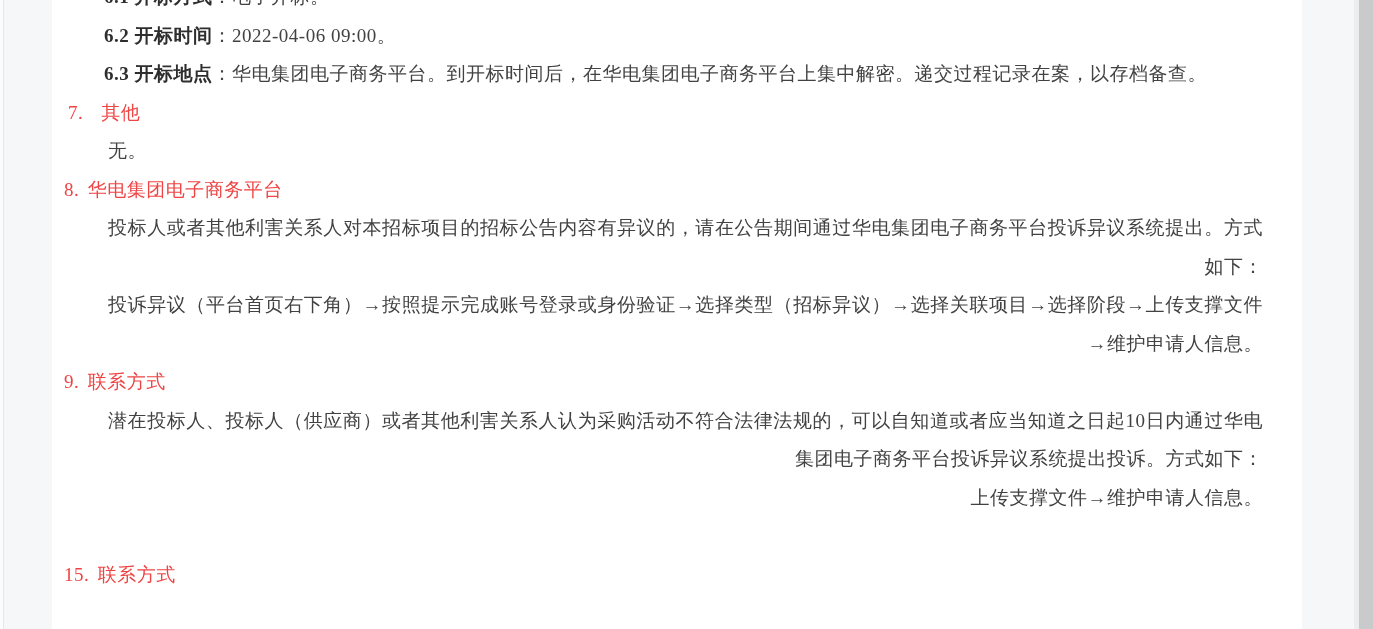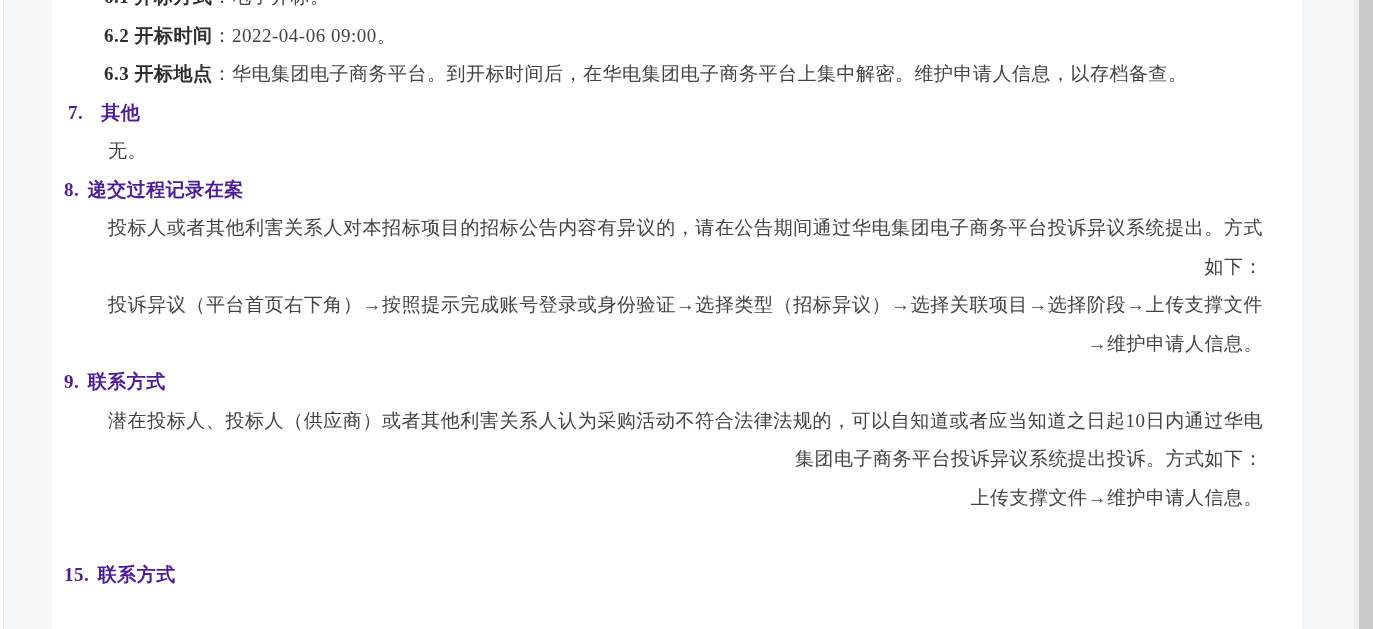--- a/index.html
+++ b/index.html
@@ -12,21 +12,21 @@
   .left-edge{position:absolute;left:0;top:0;width:3px;height:100%;background:#fcfcfd;border-right:1px solid #e7e8ea;}
   .page{position:absolute;left:52px;top:0;width:1250px;height:629px;background:#ffffff;overflow:hidden;}
   .content{
     position:absolute;left:12px;top:-22px;width:1199px;
     font-size:19px;line-height:38.5px;letter-spacing:0.5px;
     color:#424242;
   }
   .line{min-height:38.5px;}
   .item{padding-left:40px;}
   .item b{color:#2e2e2e;}
-  .heading{font-weight:bold;color:#4c1d95;}
+  .heading{font-weight:normal;color:#ef4444;}
   .heading .num{margin-right:0.45em;}
   .heading.h7{padding-left:4px;}
   .heading.h7 .num{margin-right:0.95em;}
   .plain{padding-left:44px;}
   .para .pline{padding-left:9px;width:1190px;box-sizing:content-box;text-align:right;}
   .para .pline.ind{text-indent:35px;}
   .para .pline.fill{text-align:justify;text-align-last:justify;}
   .spacer{height:38.5px;}
   .sb-gap{position:absolute;right:14px;top:0;width:5px;height:100%;background:#ebedef;}
   .scrollbar{position:absolute;right:0;top:0;width:14px;height:100%;background:#eef0f2;}
@@ -34,24 +34,24 @@
 </style>
 </head>
 <body>
 
 <div class="viewport">
   <div class="left-edge"></div>
   <div class="page">
     <div class="content">
         <div class="line item"><b>6.1 开标方式</b><span>：电子开标。</span></div>
         <div class="line item"><b>6.2 开标时间</b><span>：2022-04-06 09:00。</span></div>
-        <div class="line item"><b>6.3 开标地点</b><span>：华电集团电子商务平台。到开标时间后，在华电集团电子商务平台上集中解密。维护申请人信息，以存档备查。</span></div>
+        <div class="line item"><b>6.3 开标地点</b><span>：华电集团电子商务平台。到开标时间后，在华电集团电子商务平台上集中解密。递交过程记录在案，以存档备查。</span></div>
         <div class="line heading h7"><span class="num">7.</span><span>其他</span></div>
         <div class="line plain">无。</div>
-        <div class="line heading"><span class="num">8.</span><span>递交过程记录在案</span></div>
+        <div class="line heading"><span class="num">8.</span><span>华电集团电子商务平台</span></div>
         <div class="para">
           <div class="pline fill ind">投标人或者其他利害关系人对本招标项目的招标公告内容有异议的，请在公告期间通过华电集团电子商务平台投诉异议系统提出。方式</div>
           <div class="pline">如下：</div>
         </div>
         <div class="para">
           <div class="pline fill ind">投诉异议（平台首页右下角）→按照提示完成账号登录或身份验证→选择类型（招标异议）→选择关联项目→选择阶段→上传支撑文件</div>
           <div class="pline">→维护申请人信息。</div>
         </div>
         <div class="line heading"><span class="num">9.</span><span>联系方式</span></div>
         <div class="para">

